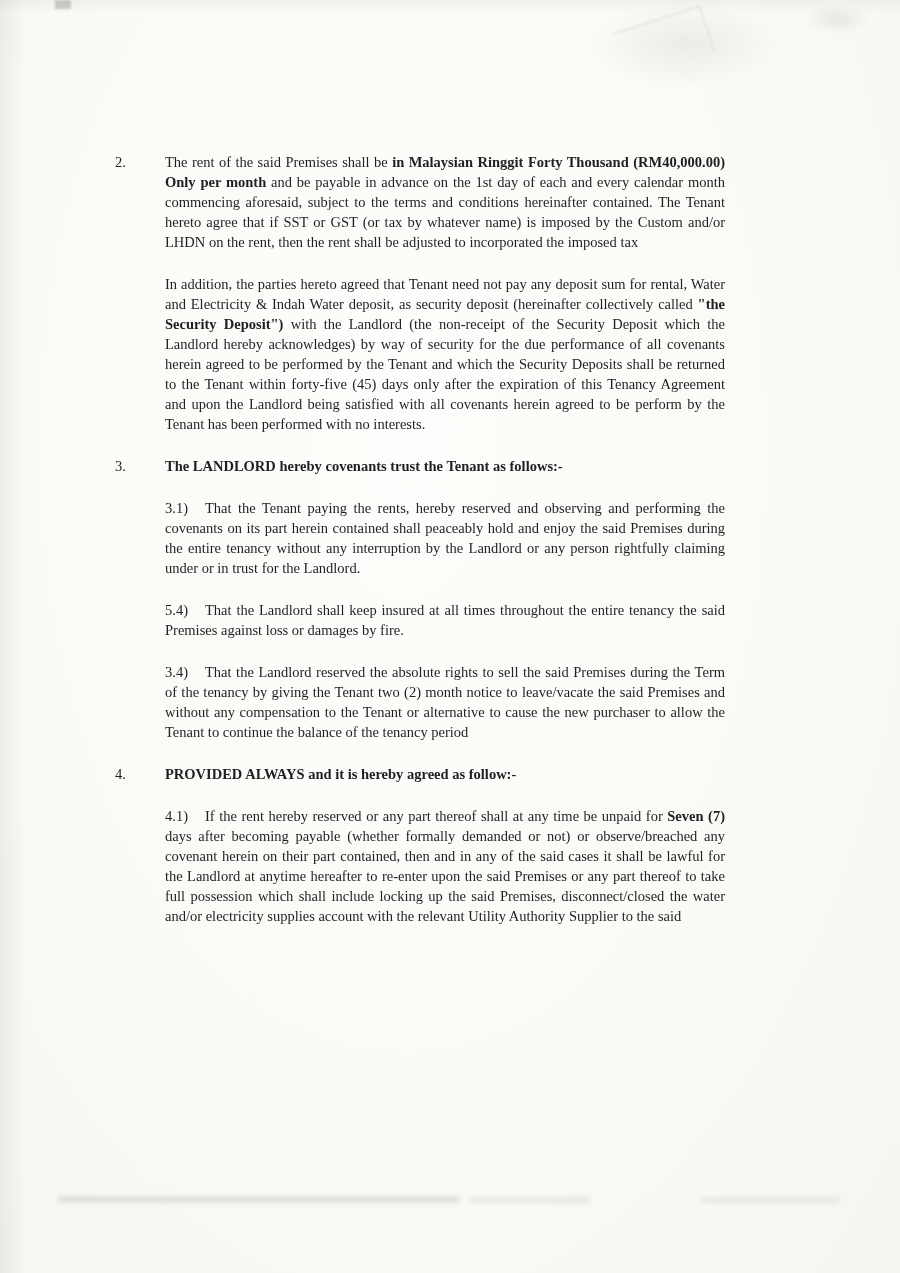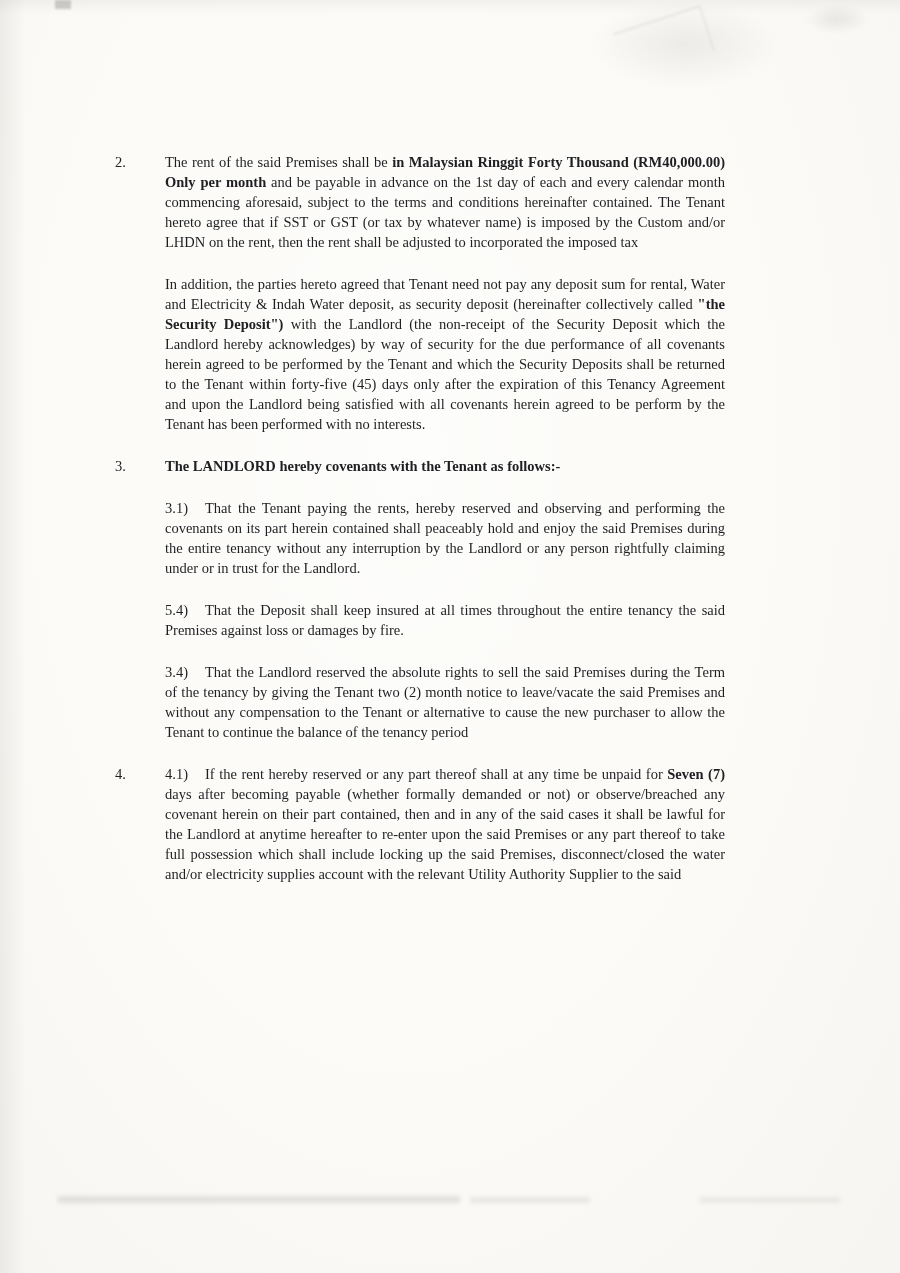--- a/index.html
+++ b/index.html
@@ -97,20 +97,20 @@
   <div class="artifact a-topright-scratch"></div>
   <div class="artifact a-topleft-tick"></div>
   <div class="artifact a-corner-right"></div>
   <div class="artifact a-bottom-smear-1"></div>
   <div class="artifact a-bottom-smear-2"></div>
   <div class="artifact a-bottom-smear-3"></div>
 
   <div class="doc">
       <div class="para numbered-clause"><span class="num">2.</span><span class="seg">The rent of the said Premises shall be </span><span class="seg bold">in Malaysian Ringgit Forty Thousand (RM40,000.00) Only per month</span><span class="seg"> and be payable in advance on the 1st day of each and every calendar month commencing aforesaid, subject to the terms and conditions hereinafter contained. The Tenant hereto agree that if SST or GST (or tax by whatever name) is imposed by the Custom and/or LHDN on the rent, then the rent shall be adjusted to incorporated the imposed tax</span></div>
       <div class="para body-paragraph"><span class="seg">In addition, the parties hereto agreed that Tenant need not pay any deposit sum for rental, Water and Electricity &amp; Indah Water deposit, as security deposit (hereinafter collectively called </span><span class="seg bold">"the Security Deposit")</span><span class="seg"> with the Landlord (the non-receipt of the Security Deposit which the Landlord hereby acknowledges) by way of security for the due performance of all covenants herein agreed to be performed by the Tenant and which the Security Deposits shall be returned to the Tenant within forty-five (45) days only after the expiration of this Tenancy Agreement and upon the Landlord being satisfied with all covenants herein agreed to be perform by the Tenant has been performed with no interests.</span></div>
-      <div class="para numbered-clause"><span class="num">3.</span><span class="seg bold">The LANDLORD hereby covenants with the Tenant as follows:-</span></div>
+      <div class="para numbered-clause"><span class="num">3.</span><span class="seg bold">The LANDLORD hereby covenants trust the Tenant as follows:-</span></div>
       <div class="para sub-clause"><span class="sublabel">3.1)</span><span class="seg">That the Tenant paying the rents, hereby reserved and observing and performing the covenants on its part herein contained shall peaceably hold and enjoy the said Premises during the entire tenancy without any interruption by the Landlord or any person rightfully claiming under or in trust for the Landlord.</span></div>
-      <div class="para sub-clause"><span class="sublabel">5.4)</span><span class="seg">That the Deposit shall keep insured at all times throughout the entire tenancy the said Premises against loss or damages by fire.</span></div>
+      <div class="para sub-clause"><span class="sublabel">5.4)</span><span class="seg">That the Landlord shall keep insured at all times throughout the entire tenancy the said Premises against loss or damages by fire.</span></div>
       <div class="para sub-clause"><span class="sublabel">3.4)</span><span class="seg">That the Landlord reserved the absolute rights to sell the said Premises during the Term of the tenancy by giving the Tenant two (2) month notice to leave/vacate the said Premises and without any compensation to the Tenant or alternative to cause the new purchaser to allow the Tenant to continue the balance of the tenancy period</span></div>
-      <div class="para numbered-clause"><span class="num">4.</span></div>
+      <div class="para numbered-clause"><span class="num">4.</span><span class="seg bold">PROVIDED ALWAYS and it is hereby agreed as follow:-</span></div>
       <div class="para sub-clause"><span class="sublabel">4.1)</span><span class="seg">If the rent hereby reserved or any part thereof shall at any time be unpaid for </span><span class="seg bold">Seven (7)</span><span class="seg"> days after becoming payable (whether formally demanded or not) or observe/breached any covenant herein on their part contained, then and in any of the said cases it shall be lawful for the Landlord at anytime hereafter to re-enter upon the said Premises or any part thereof to take full possession which shall include locking up the said Premises, disconnect/closed the water and/or electricity supplies account with the relevant Utility Authority Supplier to the said</span></div>
     </div>
 </div>
 
 </body></html>

